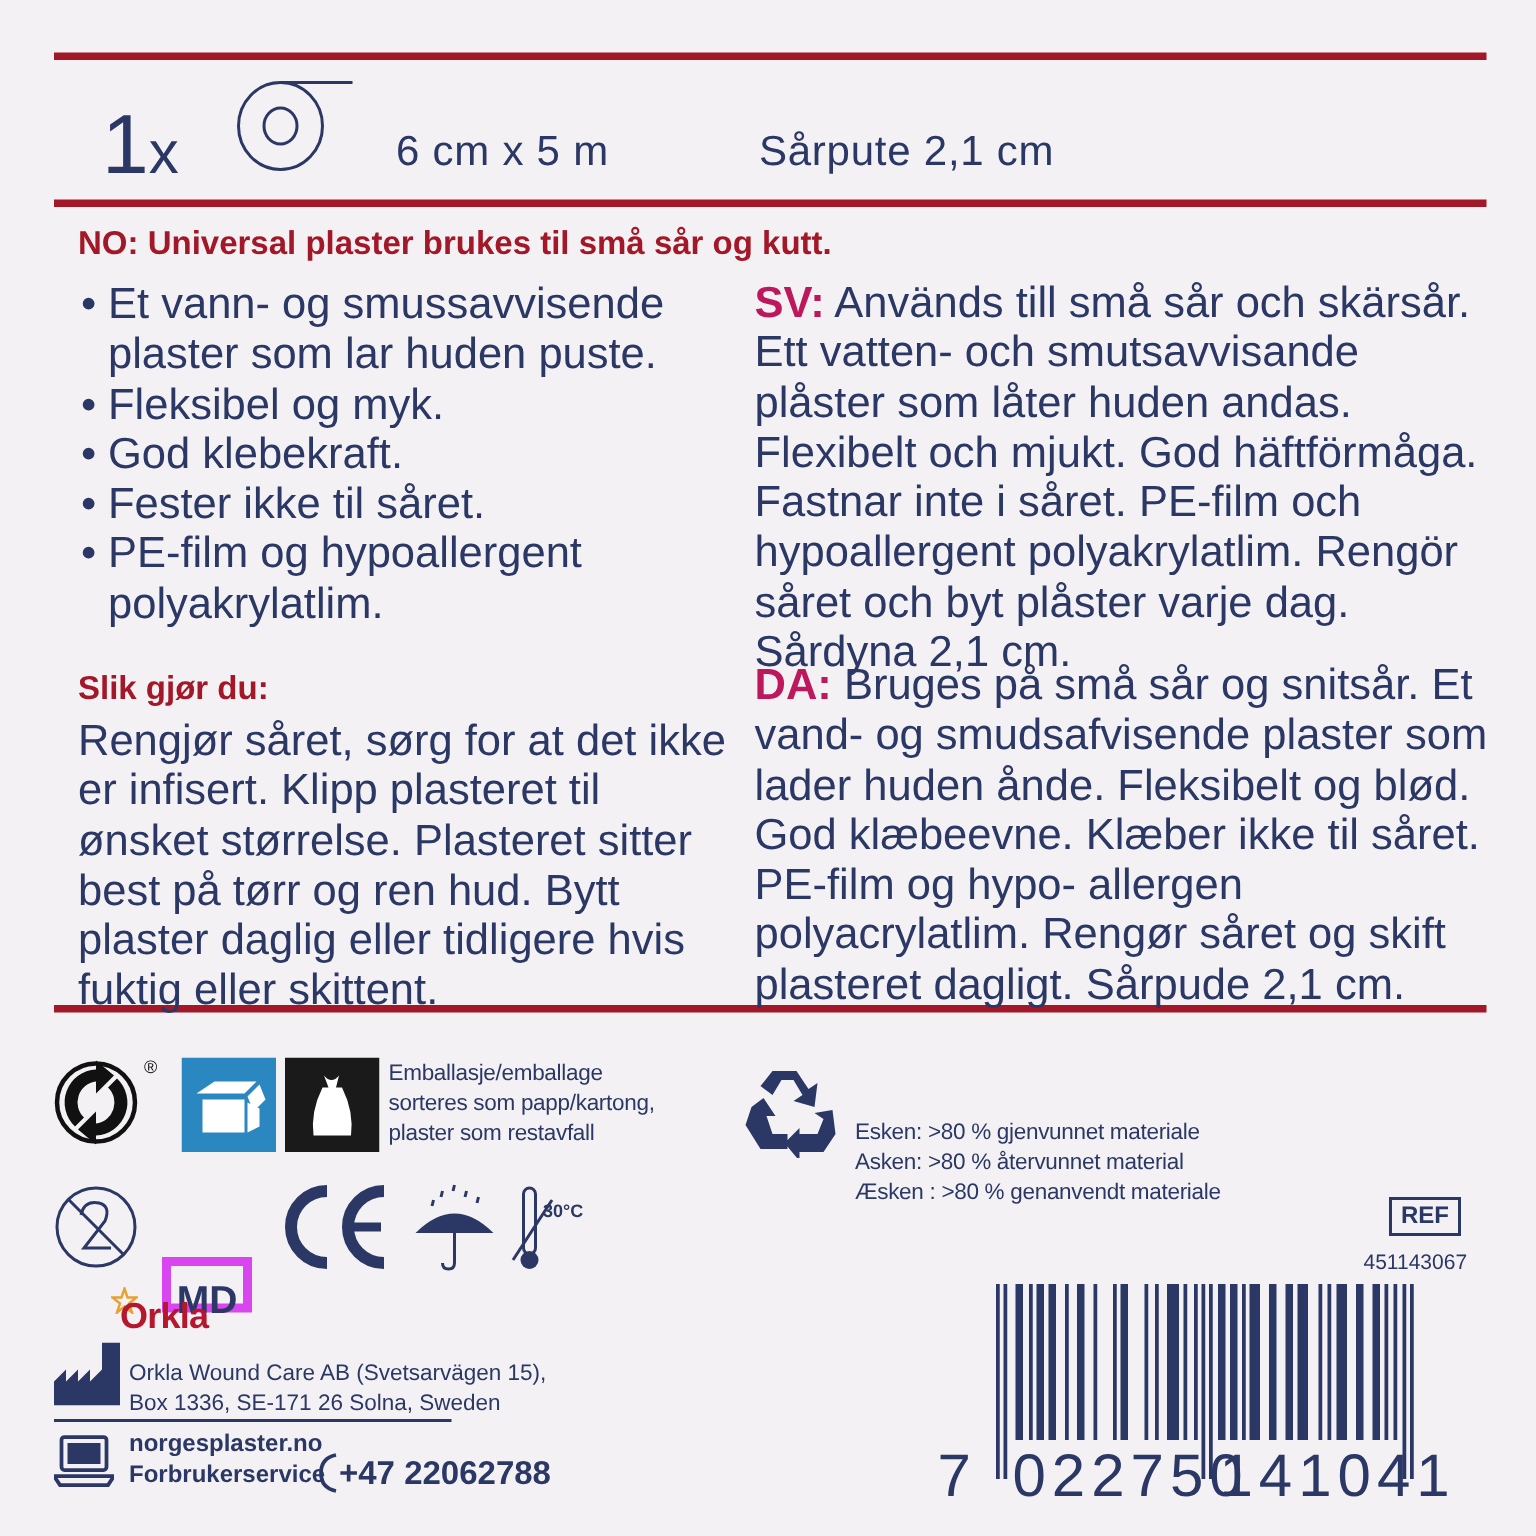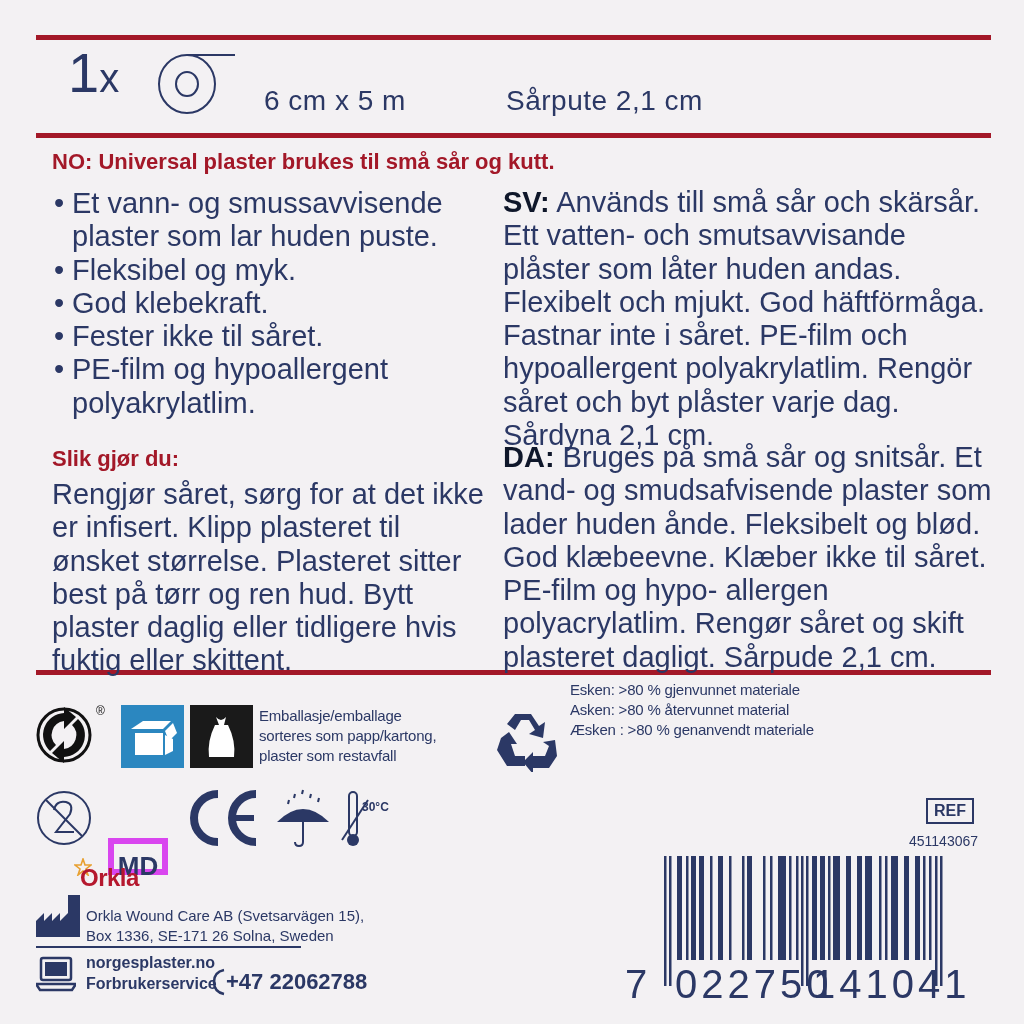--- a/index.html
+++ b/index.html
@@ -8,43 +8,43 @@
     background:#f3f1f3;
     font-family:"Liberation Sans", "DejaVu Sans", sans-serif;
     color:#2b3865;
     position:relative;
   }
   .rule { position:absolute; left:36px; width:955px; height:5px; background:#a31828; }
   .abs { position:absolute; }
   .navy { color:#2b3865; }
 
   
-  .qty { left:68px; top:36px; font-size:54px; line-height:74px; }
+  .qty { left:68px; top:68px; font-size:54px; line-height:56px; }
   .qty .big { font-size:56px; }
   .qty .x { font-size:40px; }
   .roll { left:157px; top:52px; width:82px; height:64px; }
   .dim { left:264px; top:84px; font-size:28px; line-height:34px; letter-spacing:0.5px; }
   .pad { left:506px; top:84px; font-size:28px; line-height:34px; letter-spacing:0.5px; }
 
   
   .heading { font-weight:bold; font-size:22px; line-height:28px; color:#a31828; }
   .body { font-size:29px; line-height:33.3px; }
   .no-heading { left:52px; top:148px; }
   .bullets { left:52px; top:187px; margin:0; padding:0; list-style:none; width:430px; }
   .bullets li { position:relative; padding-left:20px; }
   .bullets li::before { content:"•"; position:absolute; left:2px; top:0; }
   .slik-heading { left:52px; top:445px; }
   .slik-body { left:52px; top:478px; width:440px; }
   .sv { left:503px; top:186px; width:490px; }
   .da { left:503px; top:441px; width:490px; }
-  .lang { color:#0f172a; font-weight:bold; }
+  .lang { color:#be185d; font-weight:bold; }
 
   
   .sym-text { font-size:15px; line-height:20px; color:#2b3865; letter-spacing:-0.2px; }
-  .recycle-text { left:570px; top:680px; }
+  .recycle-text { left:570px; top:745px; }
   .sort-text { left:259px; top:706px; }
   .address { left:86px; top:906px; font-size:15px; line-height:20px; }
   .contact-web { left:86px; top:953px; font-size:16px; font-weight:bold; line-height:20px; }
   .contact-label { left:86px; top:974px; font-size:16px; font-weight:bold; line-height:20px; }
   .phone { left:226px; top:970px; font-size:22px; font-weight:bold; line-height:24px; }
   .divider { left:36px; top:946px; width:265px; height:2px; background:#2b3865; }
 
   .ref-box { left:926px; top:798px; width:48px; height:26px; border:2px solid #2b3865; box-sizing:border-box;
              font-weight:bold; font-size:16px; line-height:22px; text-align:center; }
   .ref-num { left:909px; top:832px; font-size:14px; line-height:18px; }

